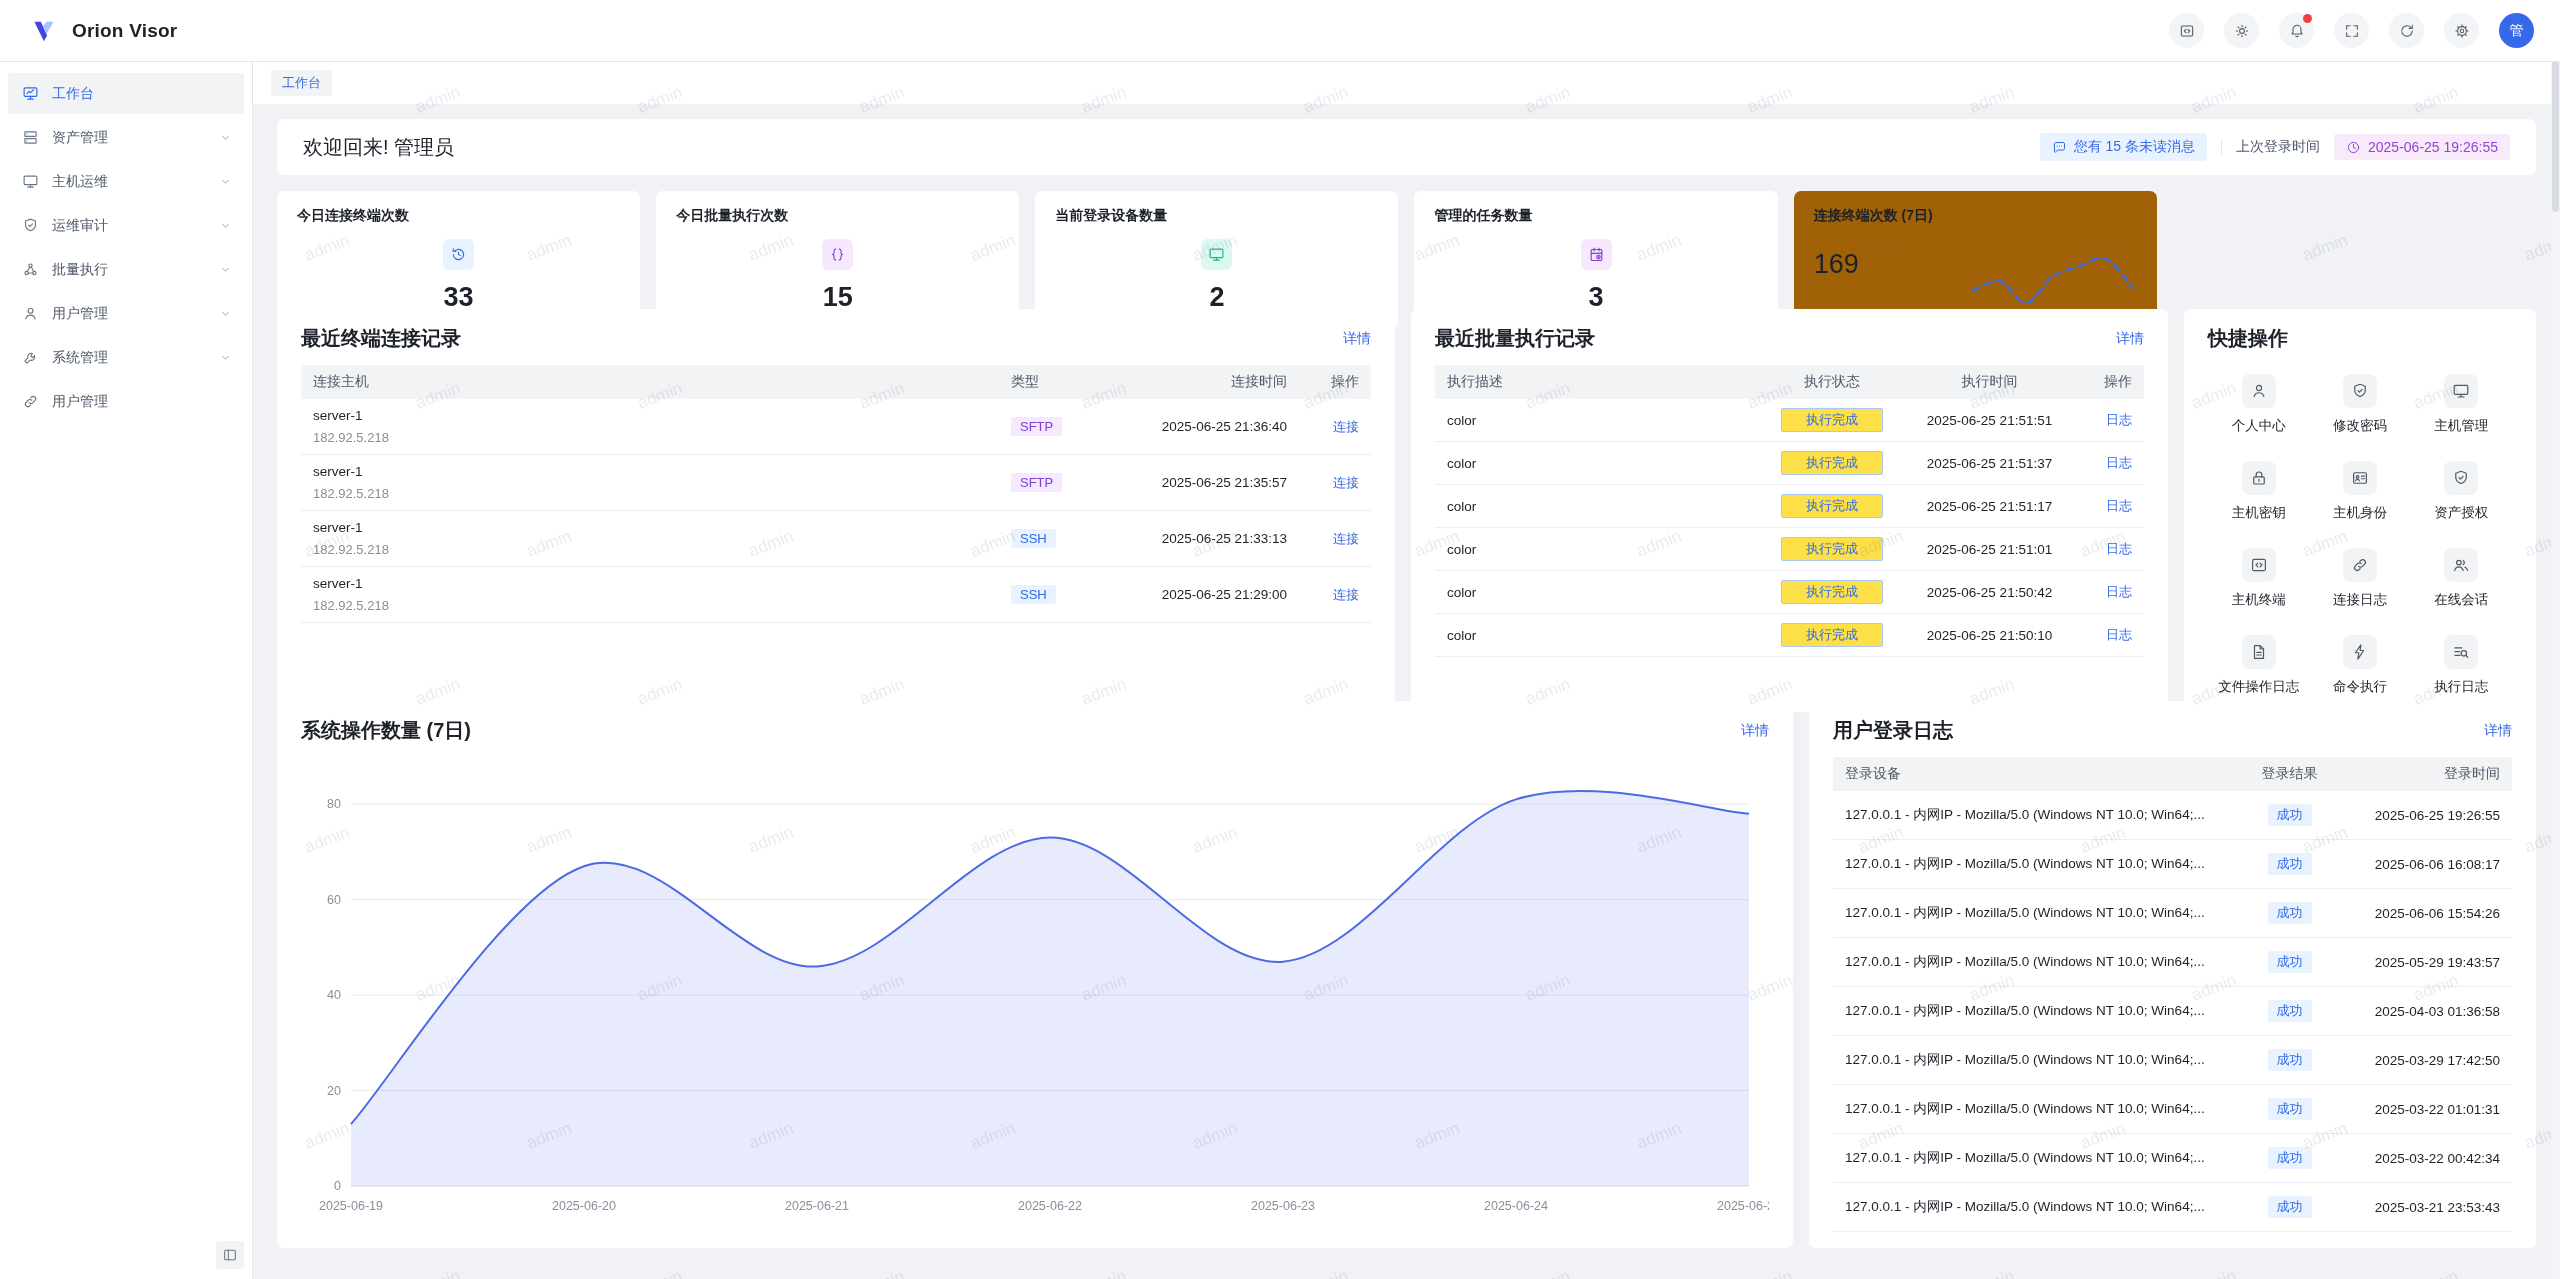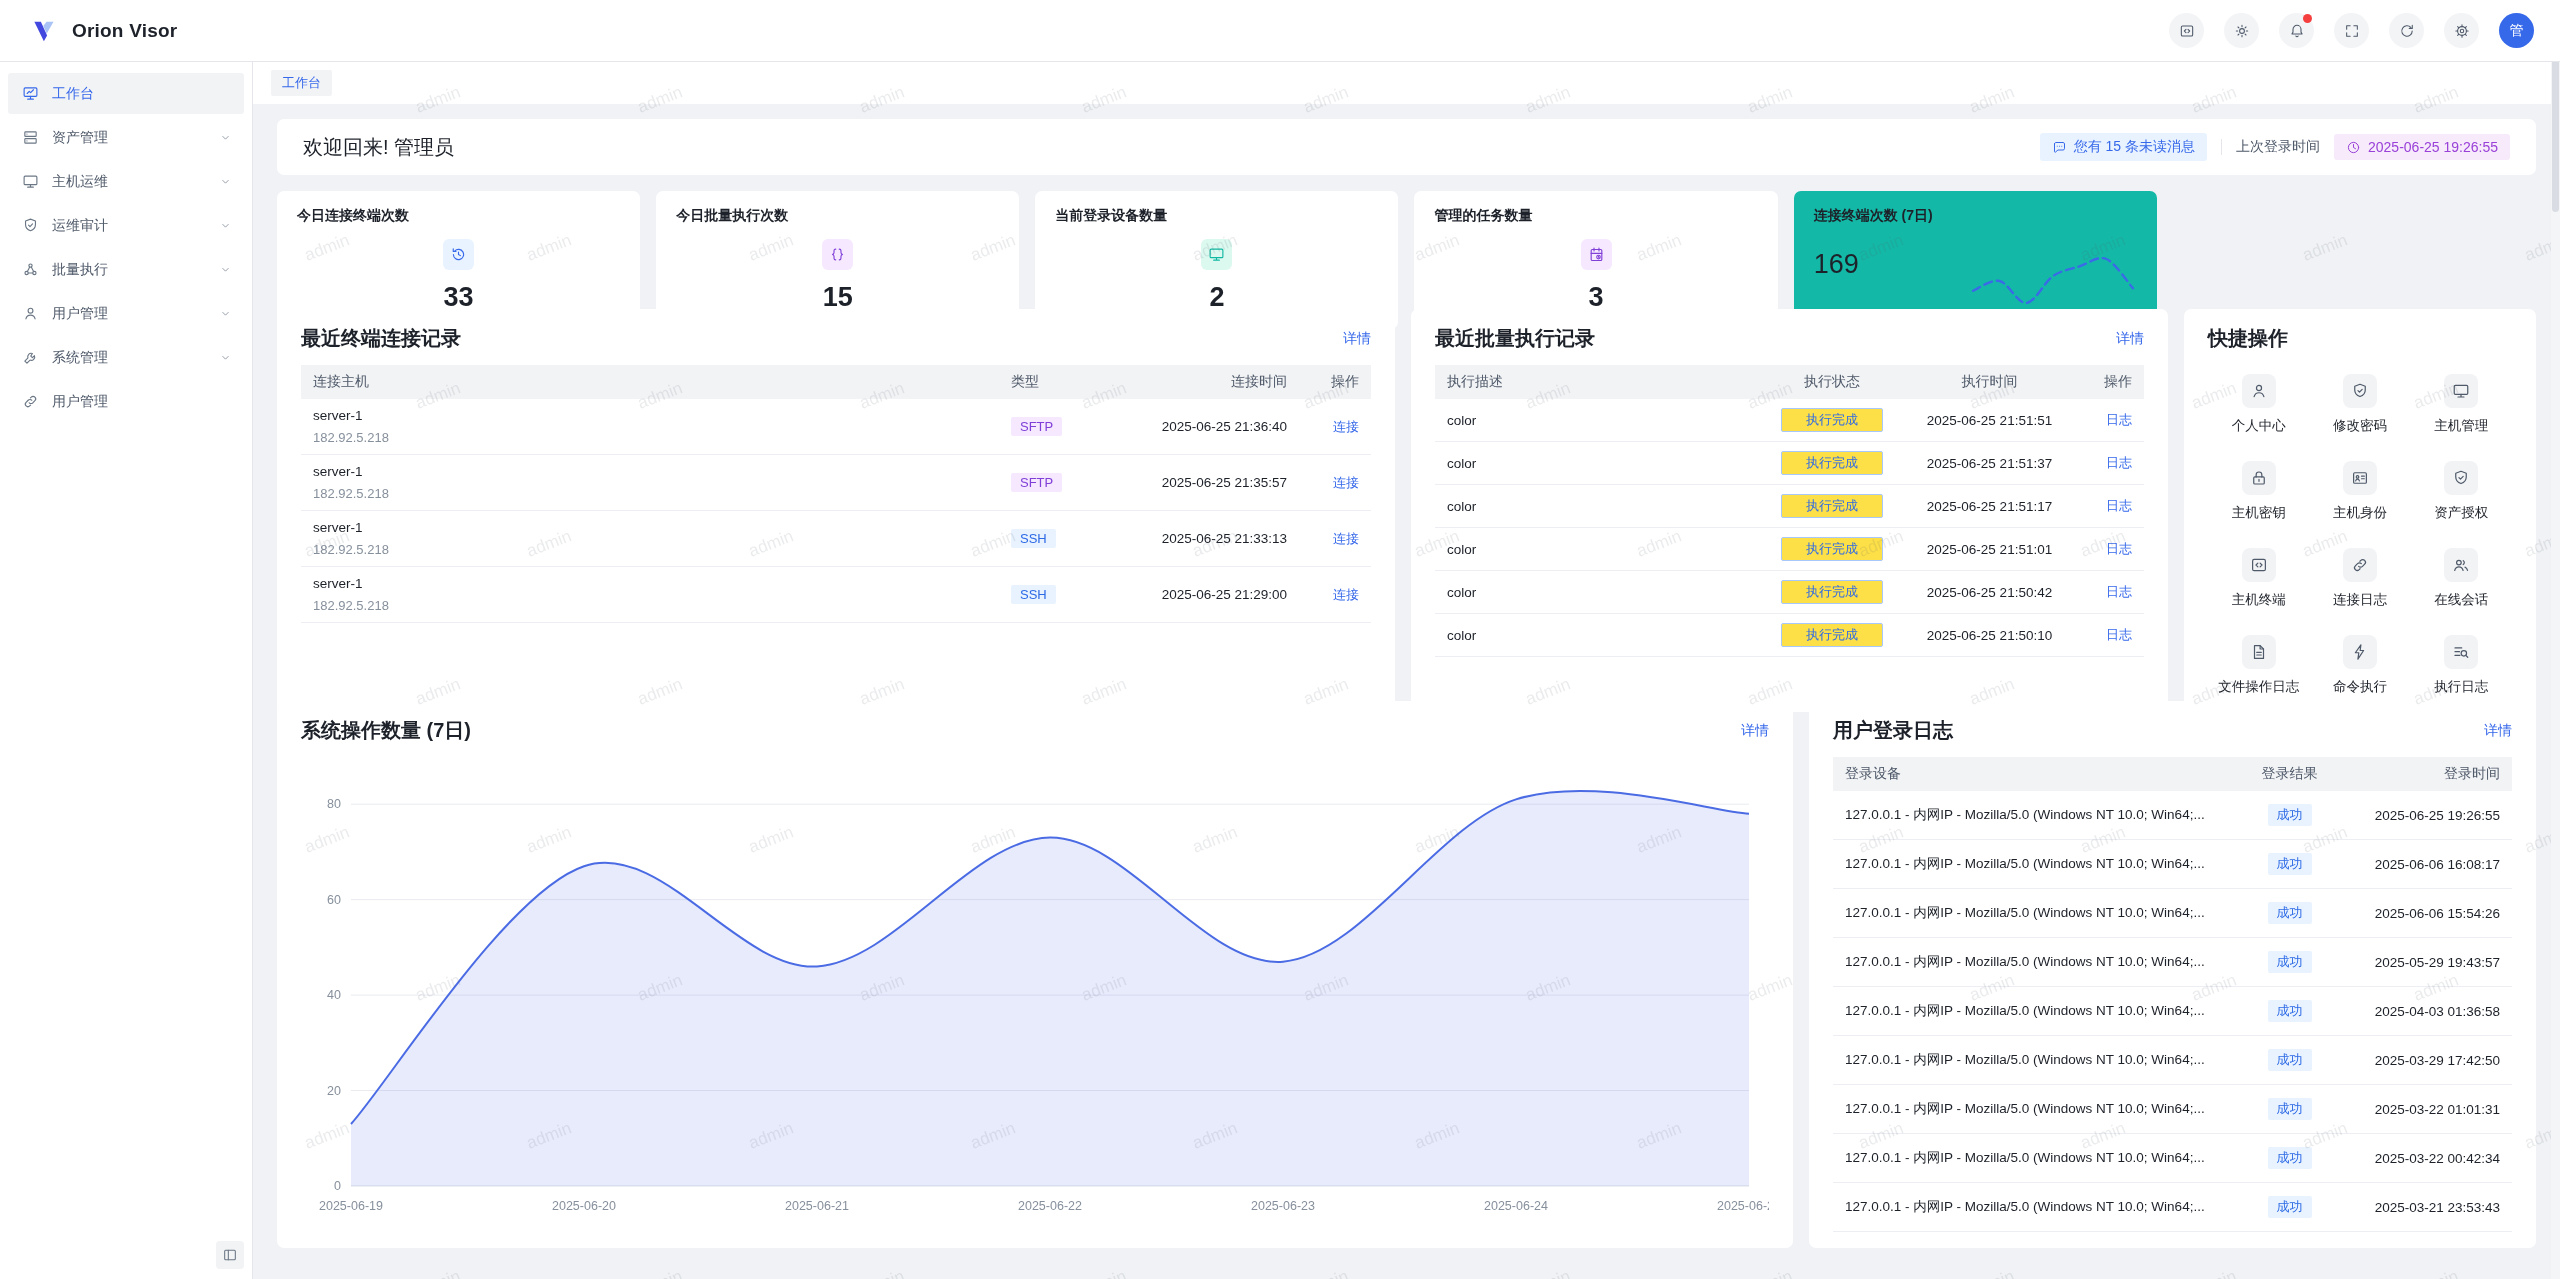--- a/index.html
+++ b/index.html
@@ -366,21 +366,21 @@
                       <rect x="4.5" y="5" width="15" height="15.5" rx="1.5"></rect>
                       <path d="M8.5 3v4M15.5 3v4M4.5 10.5h15"></path>
                       <circle cx="14.8" cy="15.6" r="2.5"></circle>
                       <path d="M14.8 14.4v1.2l.9.6"></path>
                     </svg>
                   </span>
                 </div>
                 <div class="stat-value">3</div>
               </div>
             </div>
-            <div class="card trend-card" style="background: #14b8a6;">
+            <div class="card trend-card" style="background: #a16207;">
               <div class="trend-left">
                 <div class="trend-label">连接终端次数 (7日)</div>
                 <div class="trend-value">169</div>
               </div>
               <div class="trend-chart">
                 <svg width="168" height="60" viewBox="0 0 168 60">
                   <path d="M4,39.77777777777778C8.444444444444445,38.14814814814815,21.77777777777778,27.962962962962962,30.666666666666668,30C39.55555555555556,32.03703703703704,48.44444444444445,52.81481481481482,57.333333333333336,52C66.22222222222223,51.18518518518518,75.11111111111111,31.222222222222218,84,25.111111111111107C92.88888888888889,18.999999999999996,101.77777777777779,18.185185185185183,110.66666666666667,15.333333333333332C119.55555555555556,12.481481481481481,128.44444444444446,4.333333333333332,137.33333333333334,8C146.22222222222223,11.666666666666668,159.55555555555554,32.44444444444444,164,37.333333333333336" fill="none" stroke="#3a6ae8" stroke-width="2.4" stroke-dasharray="8 5" stroke-linecap="round"></path>
                 </svg>
               </div>
             </div>

